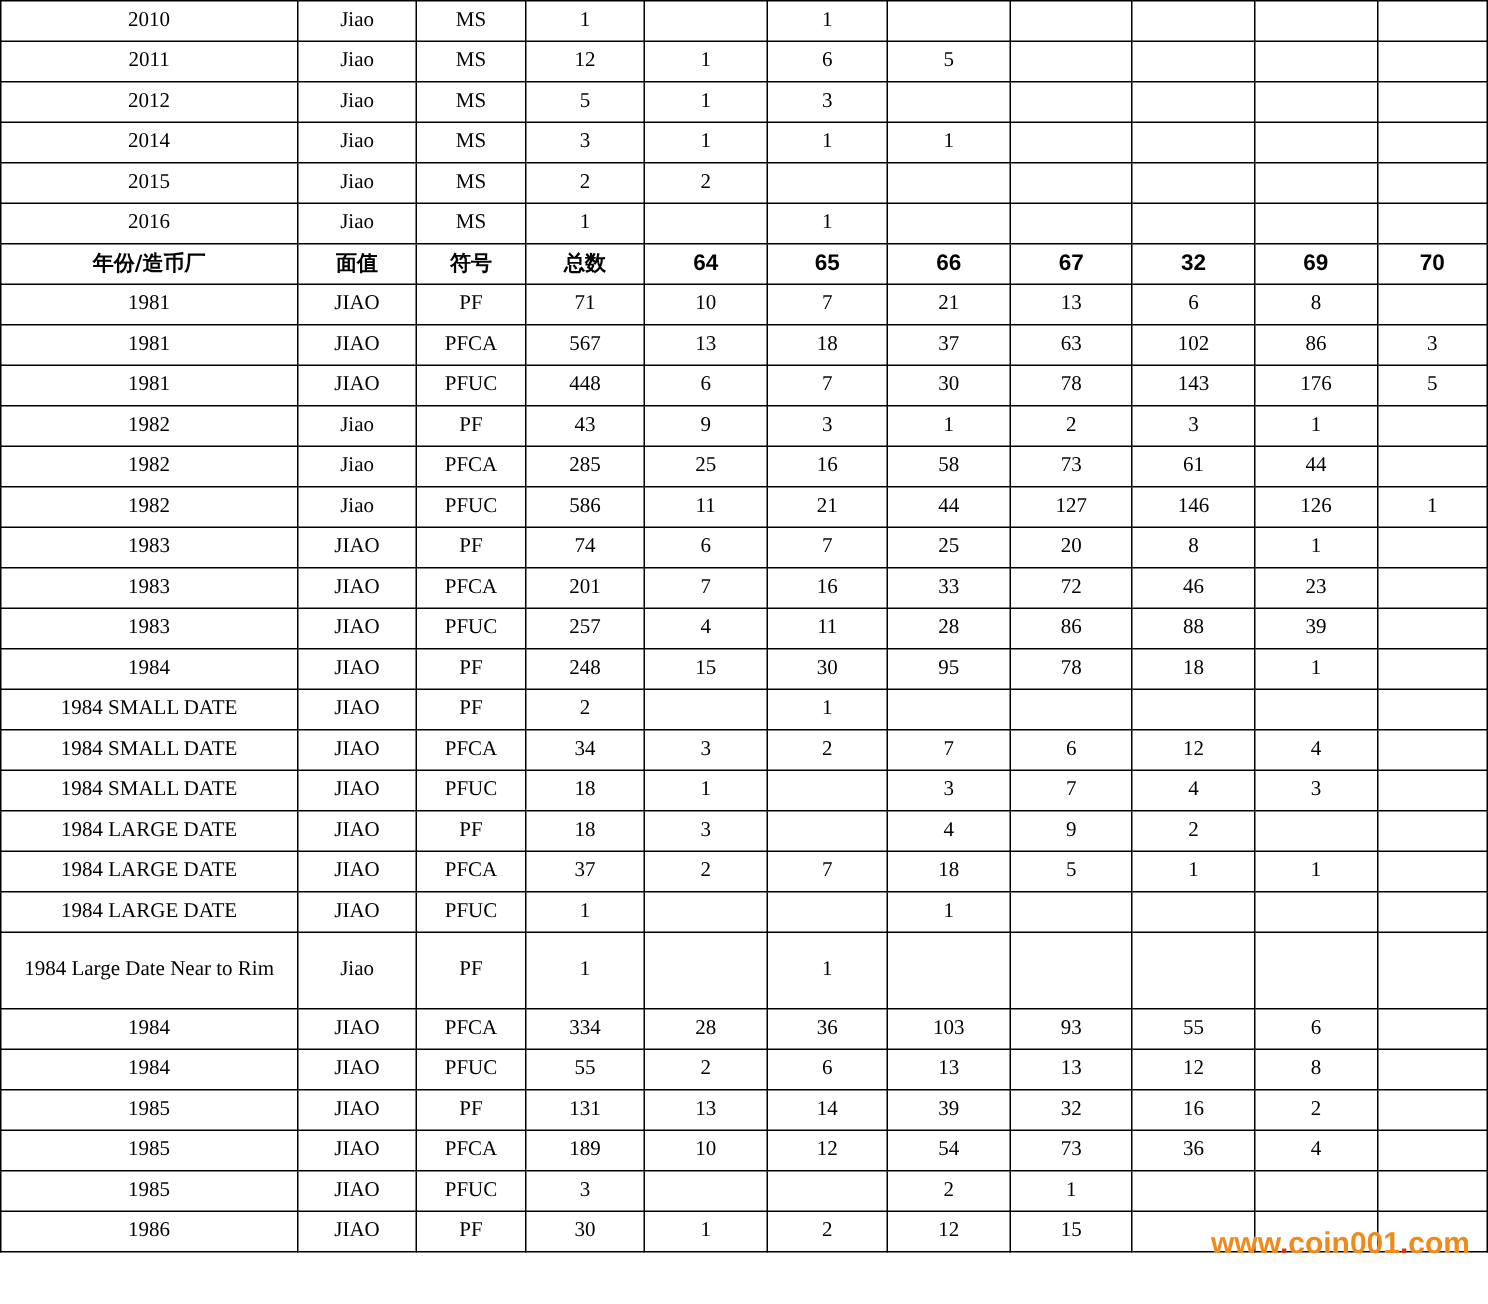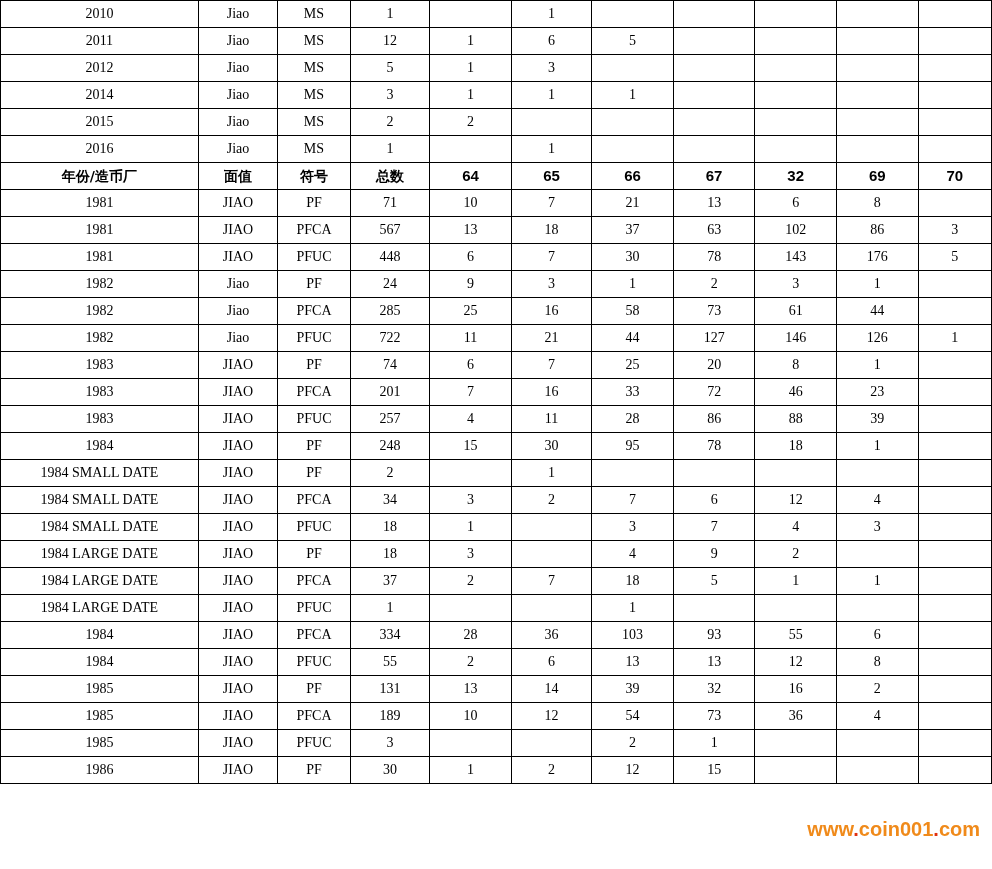--- a/index.html
+++ b/index.html
@@ -221,21 +221,21 @@
         <td>30</td>
         <td>78</td>
         <td>143</td>
         <td>176</td>
         <td>5</td>
       </tr>
       <tr>
         <td>1982</td>
         <td>Jiao</td>
         <td>PF</td>
-        <td>24</td>
+        <td>43</td>
         <td>9</td>
         <td>3</td>
         <td>1</td>
         <td>2</td>
         <td>3</td>
         <td>1</td>
         <td></td>
       </tr>
       <tr>
         <td>1982</td>
@@ -247,21 +247,21 @@
         <td>58</td>
         <td>73</td>
         <td>61</td>
         <td>44</td>
         <td></td>
       </tr>
       <tr>
         <td>1982</td>
         <td>Jiao</td>
         <td>PFUC</td>
-        <td>722</td>
+        <td>586</td>
         <td>11</td>
         <td>21</td>
         <td>44</td>
         <td>127</td>
         <td>146</td>
         <td>126</td>
         <td>1</td>
       </tr>
       <tr>
         <td>1983</td>
@@ -381,20 +381,33 @@
         <td></td>
       </tr>
       <tr>
         <td>1984 LARGE DATE</td>
         <td>JIAO</td>
         <td>PFUC</td>
         <td>1</td>
         <td></td>
         <td></td>
         <td>1</td>
+        <td></td>
+        <td></td>
+        <td></td>
+        <td></td>
+      </tr>
+      <tr class="tall">
+        <td class="wrap">1984 Large Date Near to Rim</td>
+        <td>Jiao</td>
+        <td>PF</td>
+        <td>1</td>
+        <td></td>
+        <td>1</td>
+        <td></td>
         <td></td>
         <td></td>
         <td></td>
         <td></td>
       </tr>
       <tr>
         <td>1984</td>
         <td>JIAO</td>
         <td>PFCA</td>
         <td>334</td>

